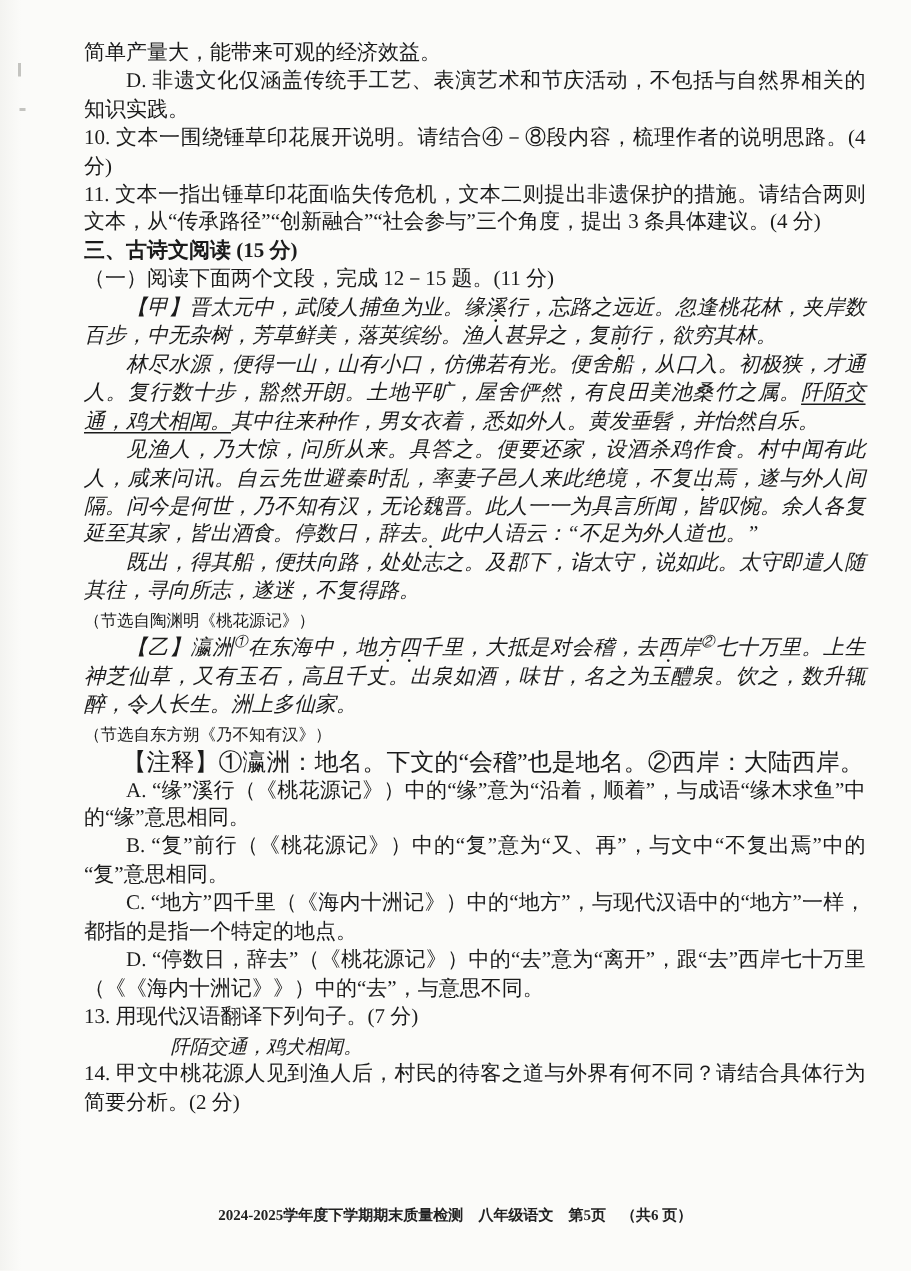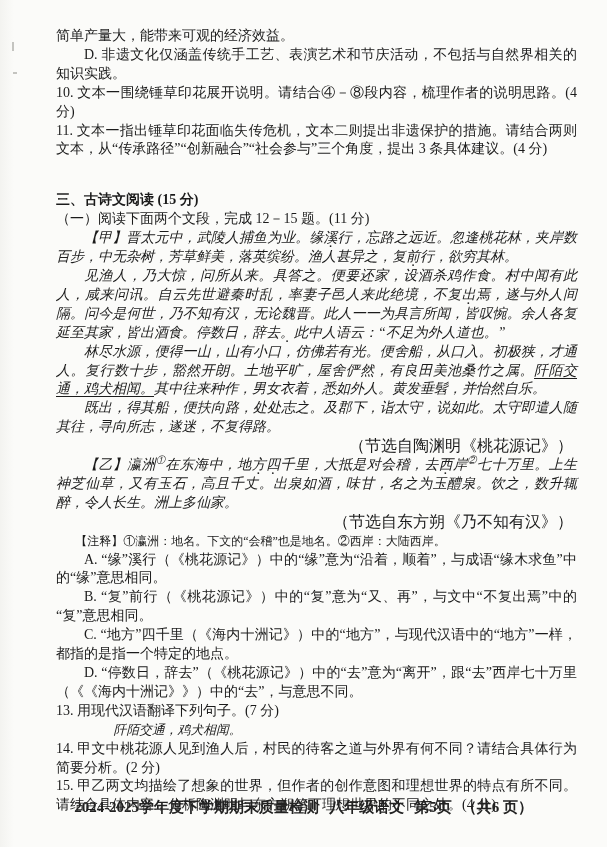--- a/index.html
+++ b/index.html
@@ -15,38 +15,38 @@
   .artifact{position:absolute;background:#c4c4c0;}
   .a1{left:12px;top:42px;width:2px;height:9px;}
   .a2{left:13px;top:72px;width:4px;height:2px;}
   .content{
     position:absolute;top:27px;left:56px;width:521px;
     font-size:14px;line-height:18.9px;
     text-align:justify;
   }
   p{margin:0;}
   .ind{text-indent:2em;}
-  .bold{font-weight:bold;margin-top:32px;}
+  .bold{font-weight:bold;}
   .kai{font-family:Liberation Serif, serif;font-style:italic;}
-  .src{text-align:right;font-size:16px;padding-right:4px;}
-  .note{font-size:12px;text-indent:1.6em;}
+  .src{text-align:left;font-size:11px;padding-right:4px;}
+  .note{font-size:16px;text-indent:1.6em;}
   .sent{padding-left:4.5em;font-size:12.8px;}
   .dt{position:relative;}
   .dt::after{
     content:"·";
     position:absolute;left:50%;bottom:-0.62em;
     transform:translateX(-50%);
     font-style:normal;font-weight:bold;font-size:11px;line-height:1;
   }
   .ul{text-decoration:underline;text-underline-offset:3px;}
   .sup{font-size:9px;vertical-align:super;line-height:0;}
   .footer{
     position:absolute;bottom:30px;left:0;right:0;
     text-align:center;
-    font-size:15px;font-weight:bold;color:#222;
+    font-size:10px;font-weight:bold;color:#222;
   }
   .footer span{margin:0 5px;}
 </style>
 </head>
 <body>
 
 <div class="page">
   <div class="artifact a1"></div>
   <div class="artifact a2"></div>
 
@@ -59,23 +59,23 @@
     <p>10. 文本一围绕锤草印花展开说明。请结合④－⑧段内容，梳理作者的说明思路。(4 分)</p>
 
     <p>11. 文本一指出锤草印花面临失传危机，文本二则提出非遗保护的措施。请结合两则文本，从“传承路径”“创新融合”“社会参与”三个角度，提出 3 条具体建议。(4 分)</p>
 
     <p class="bold">三、古诗文阅读 (15 分)</p>
 
     <p>（一）阅读下面两个文段，完成 12－15 题。(11 分)</p>
 
     <p class="kai ind"><span>【甲】晋太元中，武陵人捕鱼为业。</span><span class="dt">缘</span><span>溪行，忘路之远近。忽逢桃花林，夹岸数百步，中无杂树，芳草鲜美，落英缤纷。渔人甚异之，</span><span class="dt">复</span><span>前行，欲穷其林。</span></p>
 
+    <p class="kai ind"><span>林尽水源，便得一山，山有小口，仿佛若有光。便舍船，从口入。初极狭，才通人。复行数十步，豁然开朗。土地平旷，屋舍俨然，有良田美池桑竹之属。</span><span class="ul">阡陌交通，鸡犬相闻。</span><span>其中往来种作，男女衣着，悉如外人。黄发垂髫，并怡然自乐。</span></p>
+
     <p class="kai ind"><span>见渔人，乃大惊，问所从来。具答之。便要还家，设酒杀鸡作食。村中闻有此人，咸来问讯。自云先世避秦时乱，率妻子邑人来此绝境，不</span><span class="dt">复</span><span>出焉，遂与外人间隔。问今是何世，乃不知有汉，无论魏晋。此人一一为具言所闻，皆叹惋。余人各复延至其家，皆出酒食。停数日，辞</span><span class="dt">去</span><span>。此中人语云：“不足为外人道也。”</span></p>
-
-    <p class="kai ind"><span>林尽水源，便得一山，山有小口，仿佛若有光。便舍船，从口入。初极狭，才通人。复行数十步，豁然开朗。土地平旷，屋舍俨然，有良田美池桑竹之属。</span><span class="ul">阡陌交通，鸡犬相闻。</span><span>其中往来种作，男女衣着，悉如外人。黄发垂髫，并怡然自乐。</span></p>
 
     <p class="kai ind">既出，得其船，便扶向路，处处志之。及郡下，诣太守，说如此。太守即遣人随其往，寻向所志，遂迷，不复得路。</p>
 
     <p class="src">（节选自陶渊明《桃花源记》）</p>
 
     <p class="kai ind"><span>【乙】瀛洲</span><span class="sup">①</span><span>在东海中，</span><span class="dt">地</span><span class="dt">方</span><span>四千里，大抵是对会稽，</span><span class="dt">去</span><span>西岸</span><span class="sup">②</span><span>七十万里。上生神芝仙草，又有玉石，高且千丈。出泉如酒，味甘，名之为玉醴泉。饮之，数升辄醉，令人长生。洲上多仙家。</span></p>
 
     <p class="src">（节选自东方朔《乃不知有汉》）</p>
 
     <p class="note">【注释】①瀛洲：地名。下文的“会稽”也是地名。②西岸：大陆西岸。</p>
@@ -83,18 +83,17 @@
     <p class="ind">A. “缘”溪行（《桃花源记》）中的“缘”意为“沿着，顺着”，与成语“缘木求鱼”中的“缘”意思相同。</p>
     <p class="ind">B. “复”前行（《桃花源记》）中的“复”意为“又、再”，与文中“不复出焉”中的“复”意思相同。</p>
     <p class="ind">C. “地方”四千里（《海内十洲记》）中的“地方”，与现代汉语中的“地方”一样，都指的是指一个特定的地点。</p>
     <p class="ind">D. “停数日，辞去”（《桃花源记》）中的“去”意为“离开”，跟“去”西岸七十万里（《《海内十洲记》》）中的“去”，与意思不同。</p>
 
     <p>13. 用现代汉语翻译下列句子。(7 分)</p>
     <p class="kai sent">阡陌交通，鸡犬相闻。</p>
 
     <p>14. 甲文中桃花源人见到渔人后，村民的待客之道与外界有何不同？请结合具体行为简要分析。(2 分)</p>
 
-    <p>15. 甲乙两文均描绘了想象的世界，但作者的创作意图和理想世界的特点有所不同。请结合具体内容，分析陶渊明与东方朔笔下理想世界的不同之处。(4 分)</p>
 
   </div>
 
   <div class="footer"><span>2024-2025学年度下学期期末质量检测</span><span>八年级语文</span><span>第5页</span><span>（共6 页）</span></div>
 </div>
 
 </body></html>

